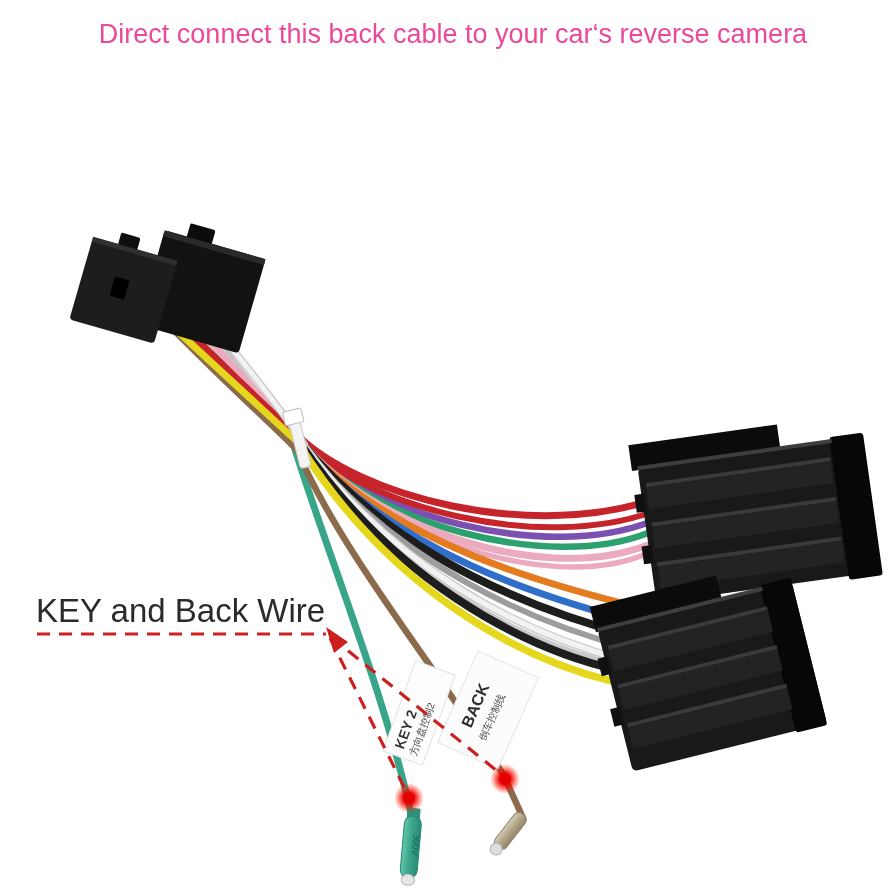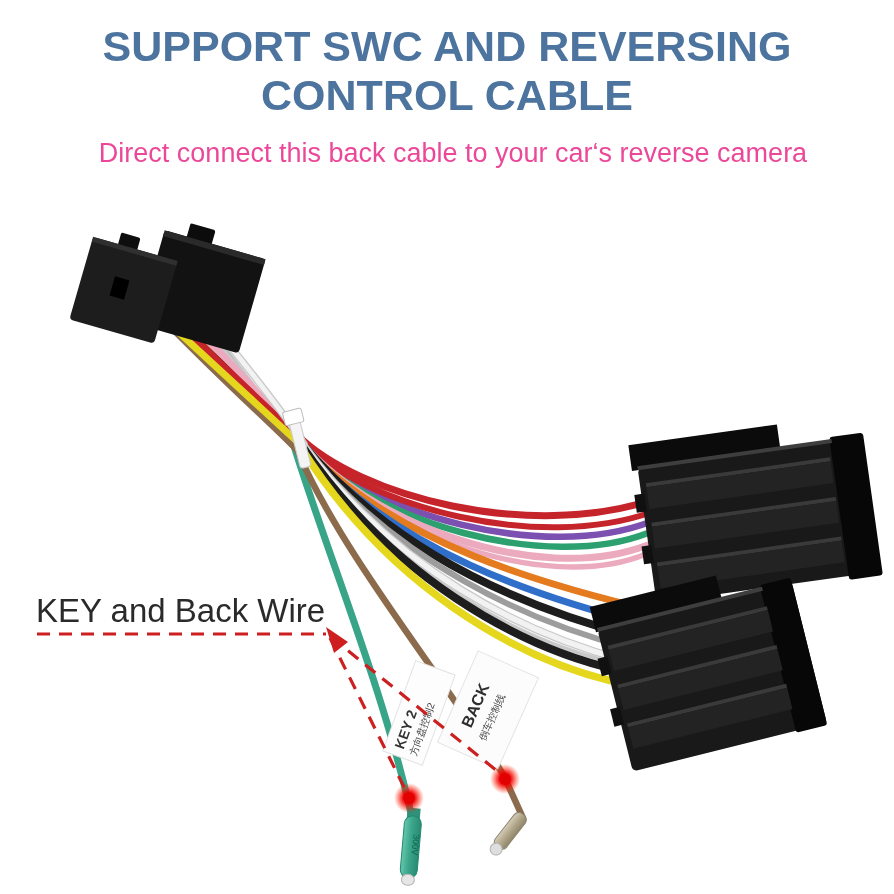--- a/index.html
+++ b/index.html
@@ -10,22 +10,20 @@
   .desc{margin:16px 0 0 12px;font-size:27px;line-height:1.4;color:#ec4899;font-weight:400;}
   .photo{position:absolute;top:0;left:0;}
   svg text{font-family:"Liberation Sans",sans-serif;}
 </style>
 </head>
 <body>
 
 <div class="stage">
 
   <div class="header">
-    <h1 class="title"><span>SUPPORT SWC AND REVERSING</span><br>
-      <span>CONTROL CABLE</span></h1>
     <p class="desc"><span>Direct connect this back cable to your car‘s reverse camera</span><br>
       </p>
   </div>
 
   <svg class="photo" width="894" height="894" viewBox="0 0 894 894" xmlns="http://www.w3.org/2000/svg">
     <defs>
       <radialGradient id="glow">
         <stop offset="0%" stop-color="#ff1e00" stop-opacity="1"></stop>
         <stop offset="45%" stop-color="#f20000" stop-opacity="0.85"></stop>
         <stop offset="100%" stop-color="#ff2a00" stop-opacity="0"></stop>

